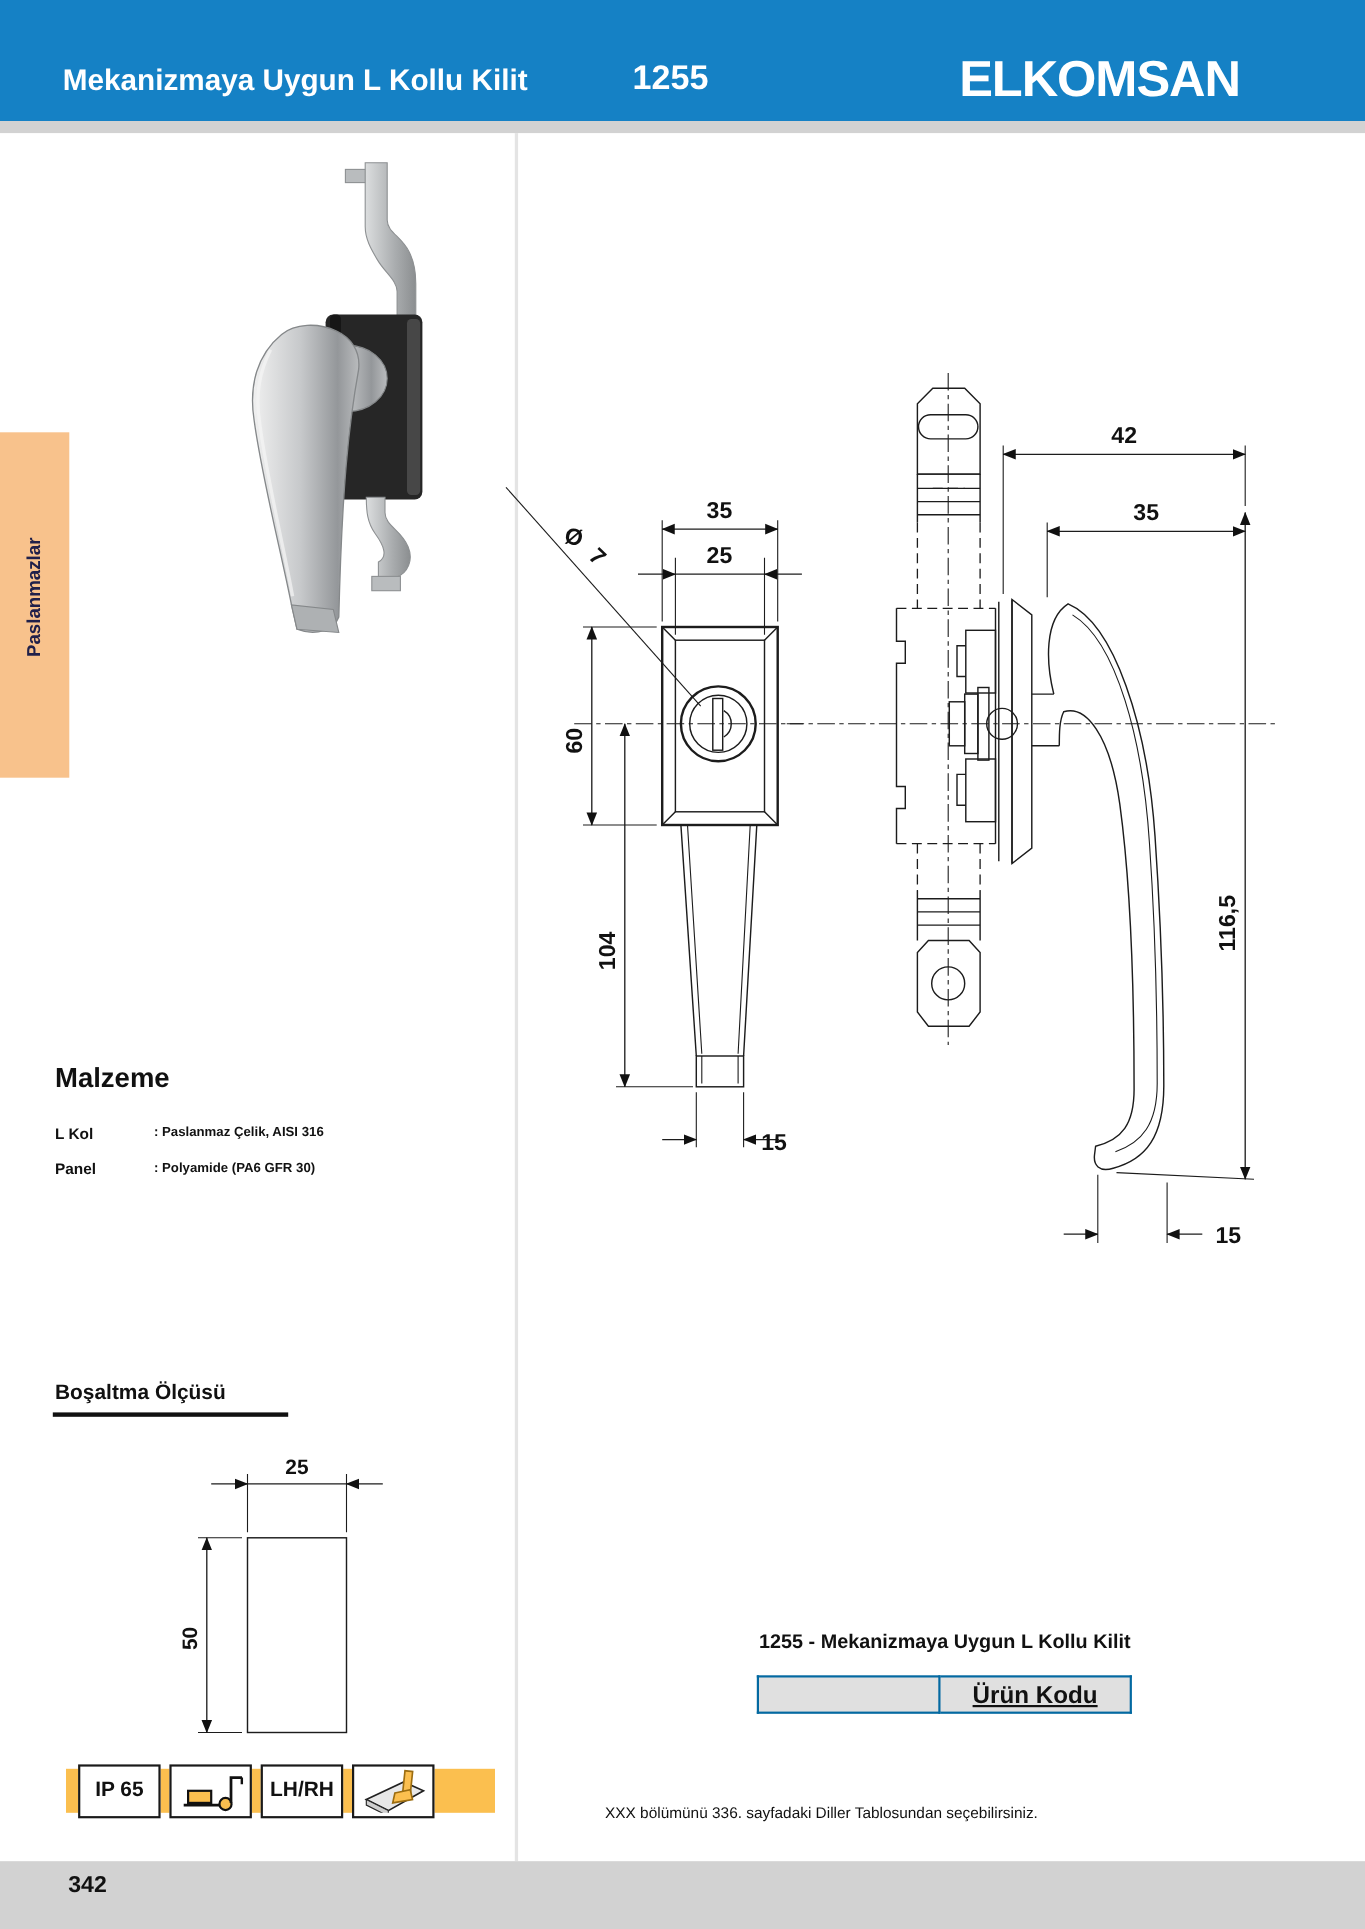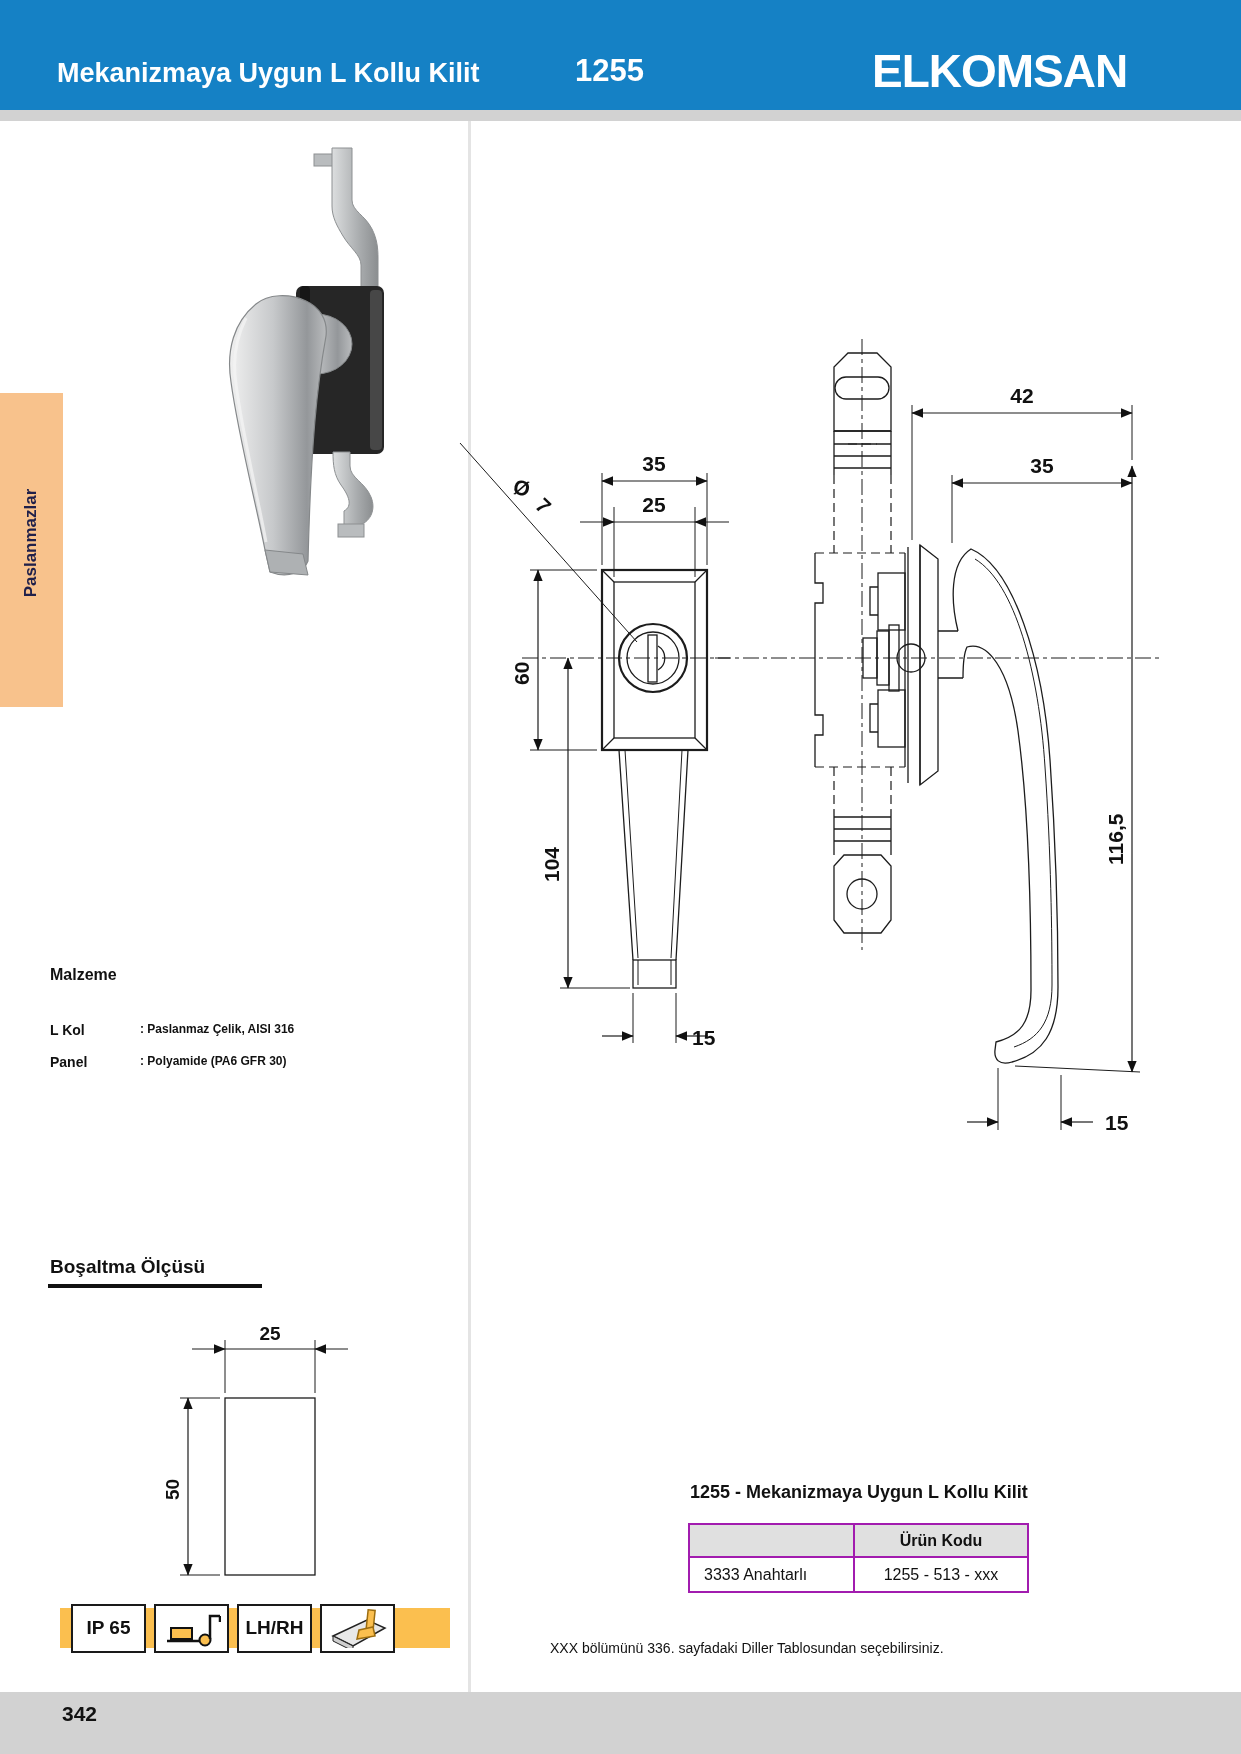--- a/index.html
+++ b/index.html
@@ -10,37 +10,37 @@
   .header-title{left:57px;top:58px;color:#fff;font-size:27px;font-weight:bold;}
   .header-code{left:575px;top:53px;color:#fff;font-size:31px;font-weight:bold;}
   .header-brand{left:872px;top:44px;color:#fff;font-size:46px;font-weight:bold;letter-spacing:-1px;}
   .gray-strip{left:0;top:110px;width:1241px;height:11px;background:#d2d2d2;}
   .col-divider{left:468px;top:121px;width:3px;height:1571px;background:#e4e4e4;}
   
   .side-tab{left:0;top:393px;width:63px;height:314px;background:#f8c28c;}
   .side-tab-label{position:absolute;left:-94px;top:140px;width:250px;text-align:center;
      transform:rotate(-90deg);font-size:17px;font-weight:bold;color:#20204a;}
   
-  .h-material{left:50px;top:966px;font-size:16px;font-weight:bold;}
+  .h-material{left:50px;top:966px;font-size:25px;font-weight:bold;}
   .mat-label{font-size:14px;font-weight:bold;}
   .mat-value{font-size:12px;font-weight:bold;}
   .mat-row1{top:1022px;} .mat-row2{top:1054px;}
   .mat-l{left:50px;} .mat-v{left:140px;}
   
   .h-cutout{left:50px;top:1256px;font-size:19px;font-weight:bold;}
   .cutout-underline{left:48px;top:1284px;width:214px;height:4px;background:#111;}
   
   .badge-strip{left:60px;top:1608px;width:390px;height:40px;background:#fbbf4f;
      display:flex;align-items:center;gap:8px;padding-left:11px;box-sizing:border-box;}
   .badge-box{width:71px;height:45px;background:#fff;border:2px solid #1a1a1a;
      display:flex;align-items:center;justify-content:center;font-size:19px;font-weight:bold;}
   
   .tbl-title{left:690px;top:1482px;font-size:18px;font-weight:bold;}
   .ptable{left:688px;top:1523px;border-collapse:collapse;}
-  .ptable td{border:2px solid #a21caf;font-size:16px;}
+  .ptable td{border:2px solid #0369a1;font-size:22px;text-decoration:underline;}
   .ptable .hdr td{background:#e0e0e0;height:29px;font-weight:bold;text-align:center;}
   .ptable .r td{height:31px;}
   .c-variant{width:148px;padding-left:14px;}
   .c-code{width:170px;text-align:center;}
   .note{left:550px;top:1640px;font-size:14px;}
   
   .footer{left:0;top:1692px;width:1241px;height:62px;background:#d2d2d2;}
   .page-num{left:62px;top:1702px;font-size:21px;font-weight:bold;}
   
   svg{display:block;}
@@ -293,22 +293,18 @@
   </div>
 </div>
 
 <div class="abs tbl-title">1255 - Mekanizmaya Uygun L Kollu Kilit</div>
 <table class="abs ptable">
   <tbody>
       <tr class="hdr">
     <td class="c-variant"></td>
     <td class="c-code">Ürün Kodu</td>
   </tr>
-  <tr class="r">
-    <td class="c-variant">3333 Anahtarlı</td>
-    <td class="c-code">1255 - 513 - xxx</td>
-  </tr>
 </tbody>
   </table>
 <div class="abs note">XXX bölümünü 336. sayfadaki Diller Tablosundan seçebilirsiniz.</div>
 
 <div class="abs footer"></div>
 <div class="abs page-num">342</div>
 
 </body></html>

